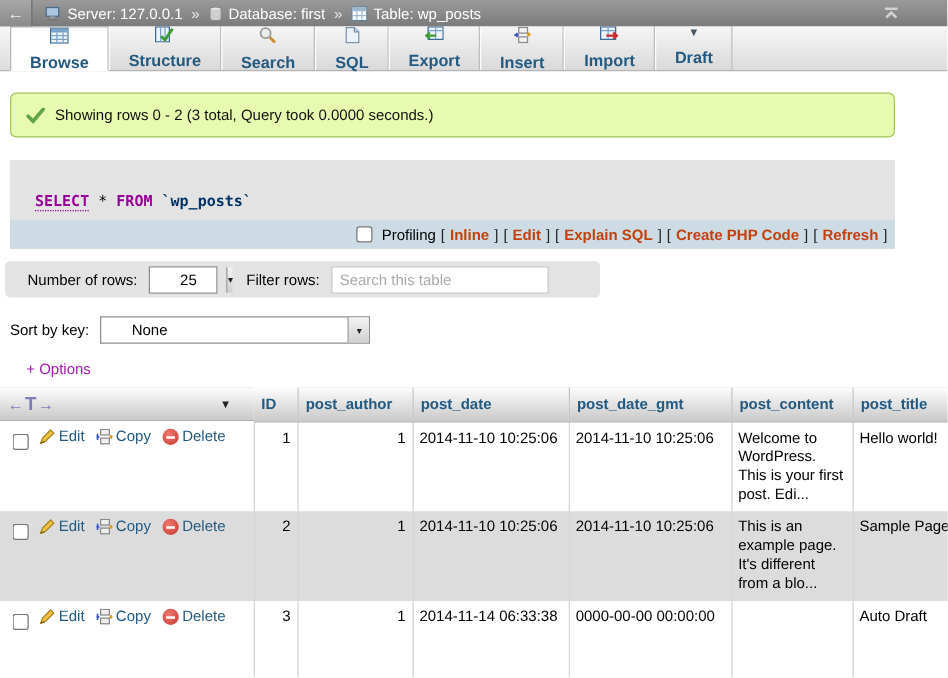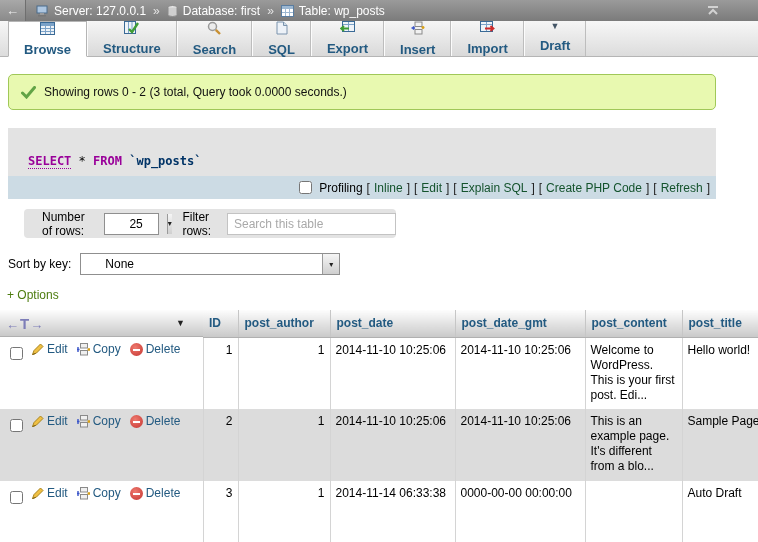--- a/index.html
+++ b/index.html
@@ -34,39 +34,39 @@
   
   .querybox { margin:18px 42px 0 8px; background:#e3e3e3; }
   .sqlarea { height:48px; padding:26px 0 0 20px;
     font-family:"DejaVu Sans Mono", monospace; font-size:12px; }
   .kw { color:#909; font-weight:bold; }
   .kw.dotted { border-bottom:1px dotted #909; }
   .tbl-ref { color:#036; font-weight:bold; }
   .toolstrip { height:23px; background:#ccdbe4; display:flex; align-items:center;
     justify-content:flex-end; padding-right:6px; gap:4px; font-size:12px; }
   .toolstrip input { margin-right:3px; }
-  .toolstrip a { color:#14532d; text-decoration:none; cursor:pointer; }
+  .toolstrip a { color:#c2410c; text-decoration:none; cursor:pointer;font-weight:bold; }
   .toolstrip .br { color:#222; }
 
   
-  .rowsbar { margin:10px 0 0 24px; width:372px; height:29px; background:#e3e3e3;
+  .rowsbar { margin:10px 0 0 4px; width:476px; height:29px; background:#e3e3e3;
     border-radius:4px; display:flex; align-items:center; padding-left:18px; gap:9px; }
   .fselect { display:inline-flex; align-items:stretch; border:1px solid #8f8f8f;
     background:#fff; height:22px; cursor:pointer; }
   .fselect .val { display:flex; align-items:center; padding:0 24px; flex:1; }
   .fselect .btn { width:17px; background:linear-gradient(#f5f5f5,#cfcfcf);
     border-left:1px solid #9a9a9a; display:flex; align-items:center; justify-content:center;
     font-size:8px; color:#222; }
   .sel-rows { width:55px; }
-  .sel-sort { width:260px;justify-content:center; }
+  .sel-sort { width:216px;justify-content:center; }
   .filterinput { width:174px; height:22px; border:1px solid #c3c3c3; padding:0 6px;
     font-size:12px; font-family:"Liberation Sans", sans-serif; color:#333; }
   .filterinput::placeholder { color:#a9a9a9; }
   .sortrow { margin:15px 0 0 8px; display:flex; align-items:center; gap:9px; }
-  .options { margin:13px 0 0 7px; color:#4d7c0f; cursor:pointer; display:inline-block; }
+  .options { margin:13px 0 0 21px; color:#a21caf; cursor:pointer; display:inline-block; }
 
   
   table.grid { margin-top:8px; border-collapse:collapse; table-layout:fixed; width:792px; }
   .grid col.c0{width:203px}.grid col.c1{width:35px}.grid col.c2{width:92px}
   .grid col.c3{width:125px}.grid col.c4{width:130px}.grid col.c5{width:97px}.grid col.c6{width:110px}
   .grid th { height:27px; background:linear-gradient(#fdfdfd,#c9c9c9);
     border-bottom:1px solid #b0b0b0; border-right:1px solid #c6c6c6;
     color:#235a81; font-size:12px; text-align:left; padding:0 6px; }
   .grid th.acth { display:flex; align-items:center; height:27px; border-right:none; }
   .marker { color:#7d7db8; font-size:13px; letter-spacing:1px; }

